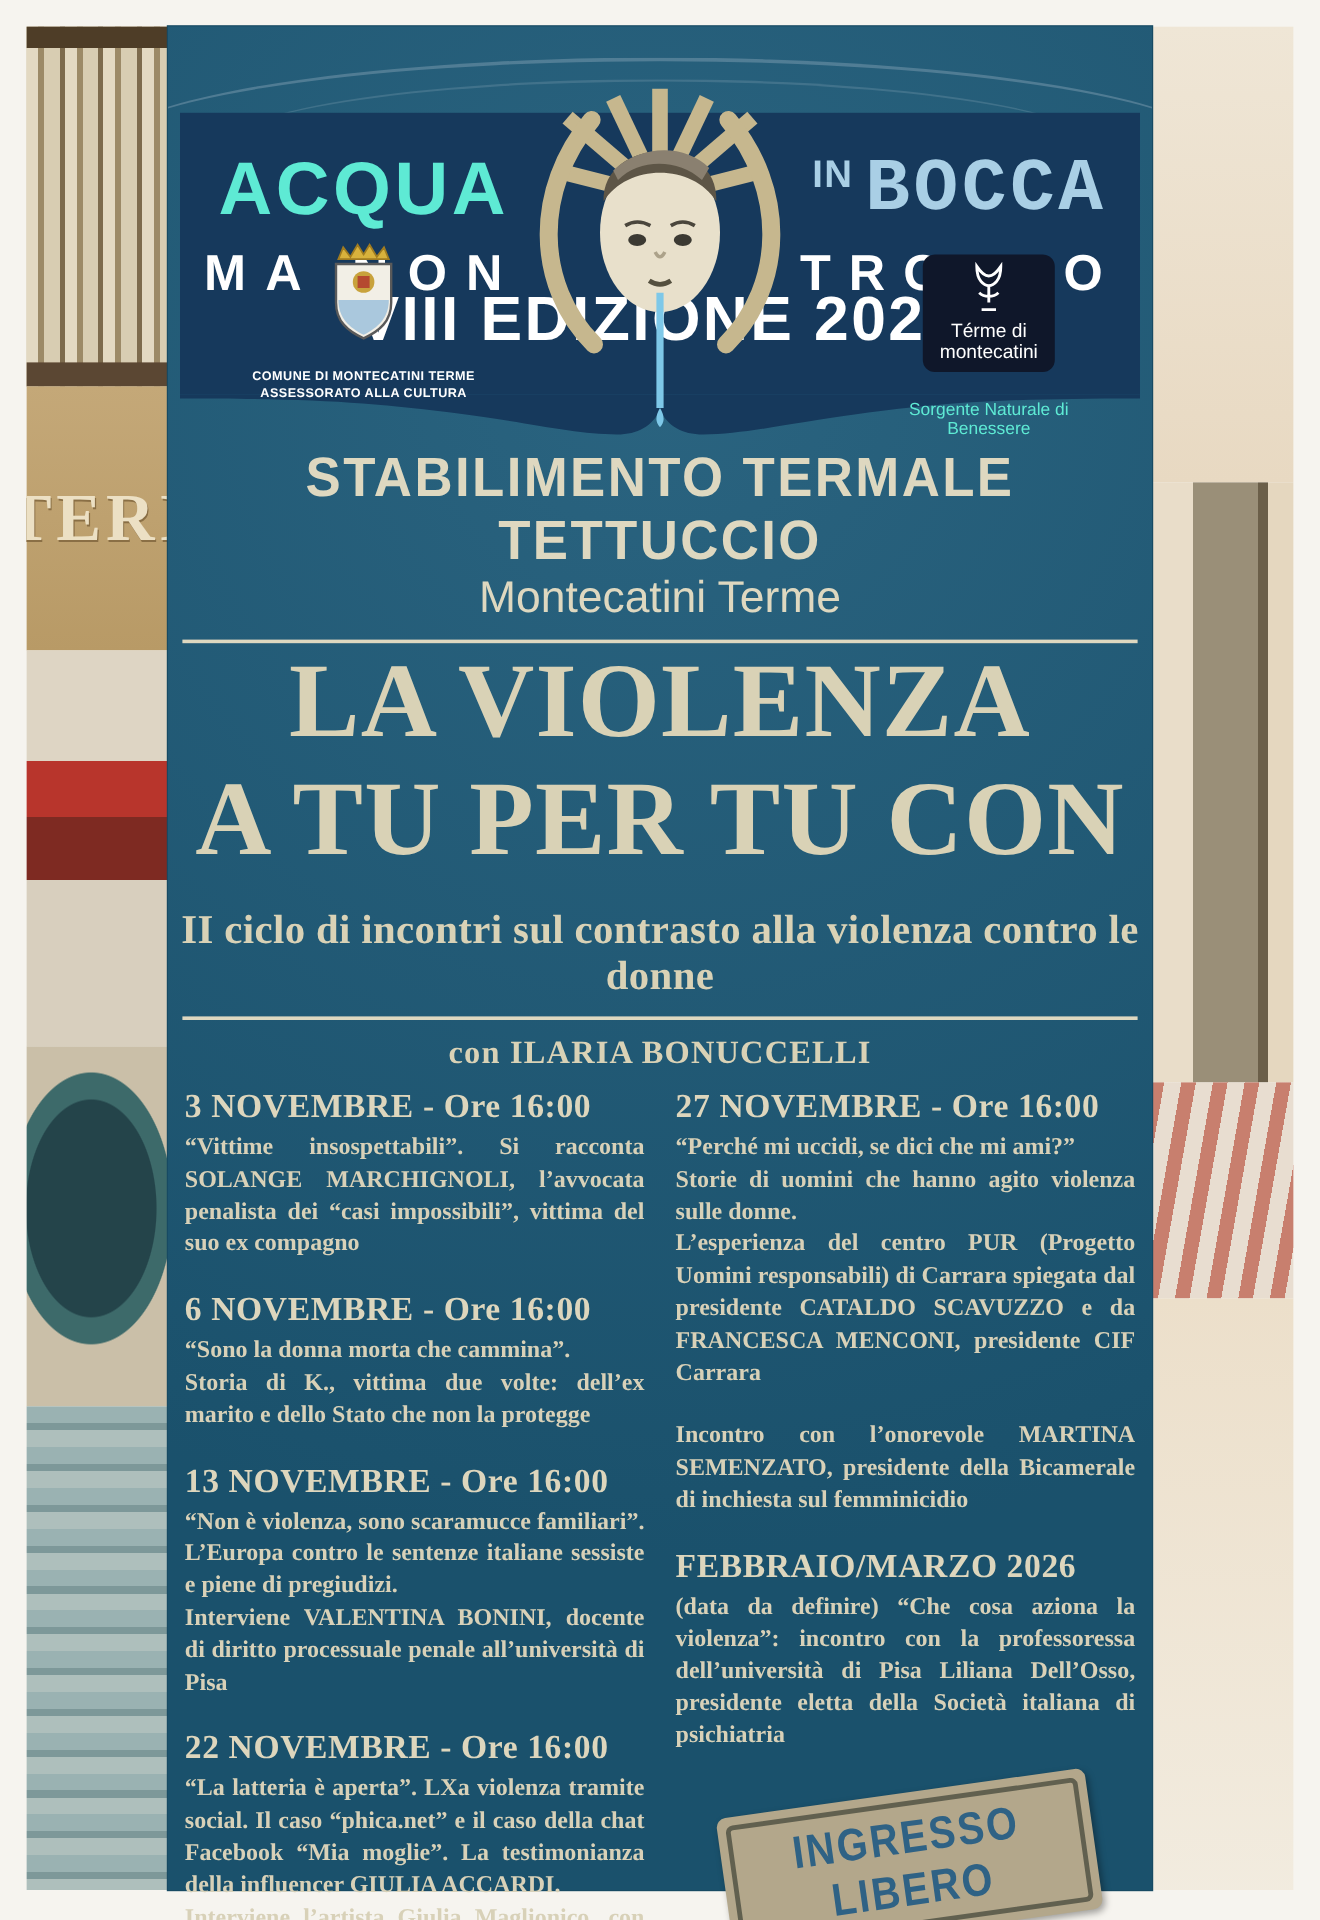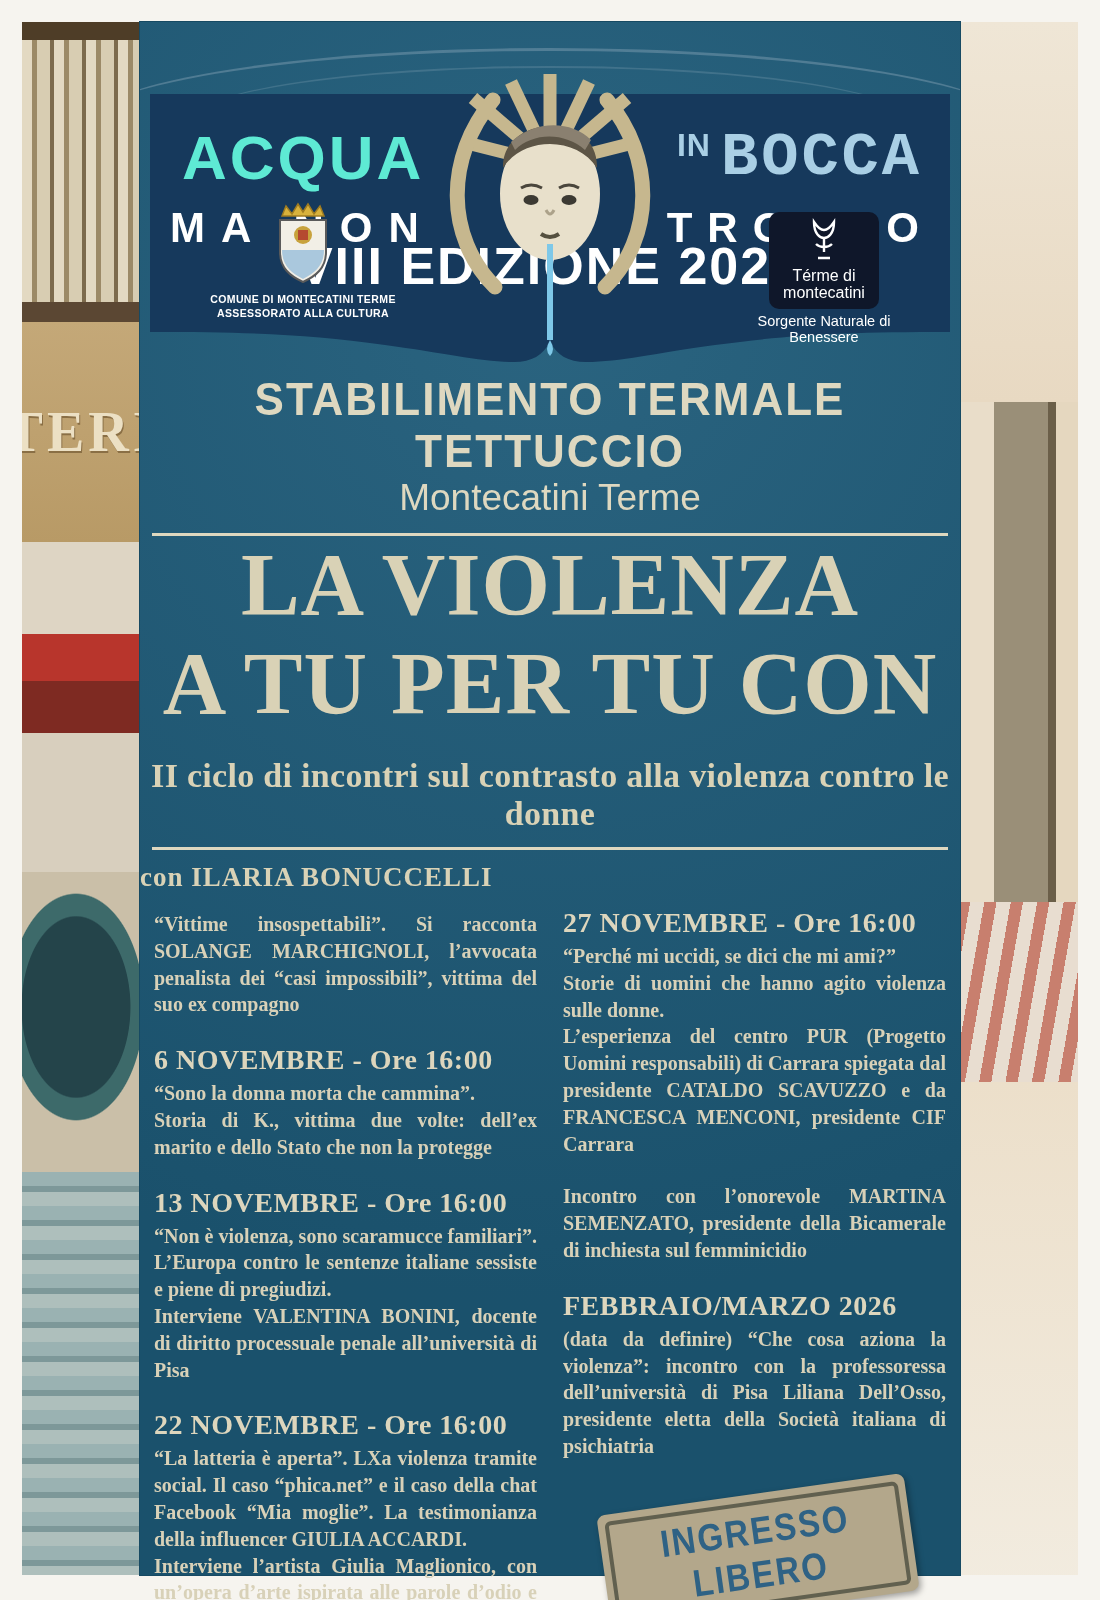--- a/index.html
+++ b/index.html
@@ -54,39 +54,39 @@
   .mh-acqua { position:absolute; left:32px; top:28px; font-size:62px; font-weight:bold; color:#5eead4; letter-spacing:3px; }
   .mh-manon { position:absolute; left:20px; top:110px; font-size:42px; font-weight:bold; color:#ffffff; letter-spacing:16px; }
   .mh-right { position:absolute; right:28px; top:28px; text-align:right; }
   .mh-in { font-size:32px; font-weight:bold; color:#a9cfe5; letter-spacing:1px; vertical-align:18px; margin-right:10px; }
   .mh-bocca { font-size:62px; font-weight:bold; color:#a9cfe5; letter-spacing:3px;font-family:Liberation Mono, monospace; }
   .mh-troppo { position:absolute; right:16px; top:110px; font-size:42px; font-weight:bold; color:#ffffff; letter-spacing:15px; }
   .mh-edition { position:absolute; left:0; right:0; top:142px; text-align:center; font-size:52px; font-weight:bold; color:#ffffff; letter-spacing:2px; }
   .face-logo { position:absolute; left:50%; top:-22px; transform:translateX(-50%); z-index:3; }
 
   .comune { position:absolute; left:58px; top:108px; width:190px; text-align:center; }
-  .comune-caption { margin-top:4px; font-size:10.5px; font-weight:bold; color:#ffffff; line-height:1.35; letter-spacing:0.4px; }
+  .comune-caption { margin-top:18px; font-size:10.5px; font-weight:bold; color:#ffffff; line-height:1.35; letter-spacing:0.4px; }
 
   .terme { position:absolute; right:36px; top:118px; width:180px; text-align:center; }
   .terme-badge { display:inline-block; background:#0f172a; border-radius:10px; padding:6px 14px 7px; }
   .terme-badge-text { font-family:"Liberation Sans", sans-serif; color:#ffffff; font-size:16px; line-height:1.05; margin-top:2px; }
-  .terme-tagline { margin-top:4px; font-size:14.5px; color:#ffffff; }
+  .terme-tagline { margin-top:24px; font-size:14.5px; color:#5eead4; }
 
   
   .venue { text-align:center; margin-top:10px; color:#ded8c0; }
   .venue-1 { font-size:44px; letter-spacing:2px; font-weight:bold; transform:scaleY(1.05); }
   .venue-2 { font-size:37px; margin-top:2px; }
 
   .rule { height:3px; background:#ded8c0; margin:14px 12px 0; }
 
   
   .main-title { text-align:center; font-family:"Liberation Serif", serif; font-weight:bold; color:#d9d2b6; }
   .mt-line { font-size:88px; line-height:1.12; letter-spacing:1px; }
   .mt-sub { font-size:34px; margin-top:24px; letter-spacing:0.3px; }
-  .with-line { text-align:left; font-family:"Liberation Serif", serif; font-weight:bold; font-size:27px; color:#d9d2b6; margin-top:12px; letter-spacing:1px; }
+  .with-line { text-align:center; font-family:"Liberation Serif", serif; font-weight:bold; font-size:27px; color:#d9d2b6; margin-top:12px; letter-spacing:1px; }
 
   
   .events { display:flex; gap:26px; margin:14px 14px 0; }
   .col { flex:1 1 0; min-width:0; }
   .event { margin-bottom:26px; font-family:"Liberation Serif", serif; color:#d8d1b8; }
   .event-h { font-size:28px; font-weight:bold; letter-spacing:0.5px; color:#ddd6bd; }
   .event-h-suffix { font-size:20px; font-weight:bold; margin-left:6px; }
   .event-b { margin-top:4px; font-size:20px; font-weight:bold; line-height:1.34; text-align:justify; white-space:pre-line; }
 
   
@@ -200,20 +200,21 @@
       <div class="mt-sub">II ciclo di incontri sul contrasto alla violenza contro le donne</div>
     </div>
 
     <div class="rule"></div>
 
     <div class="with-line">con ILARIA BONUCCELLI</div>
 
     <div class="events">
       <div class="col">
         <div class="event">
+          <div class="event-h">3 NOVEMBRE - Ore 16:00</div>
           <div class="event-b">“Vittime insospettabili”. Si racconta SOLANGE MARCHIGNOLI, l’avvocata penalista dei “casi impossibili”, vittima del suo ex compagno</div>
         </div>
         <div class="event">
           <div class="event-h">6 NOVEMBRE - Ore 16:00</div>
           <div class="event-b">“Sono la donna morta che cammina”.
 Storia di K., vittima due volte: dell’ex marito e dello Stato che non la protegge</div>
         </div>
         <div class="event">
           <div class="event-h">13 NOVEMBRE - Ore 16:00</div>
           <div class="event-b">“Non è violenza, sono scaramucce familiari”. L’Europa contro le sentenze italiane sessiste e piene di pregiudizi.

